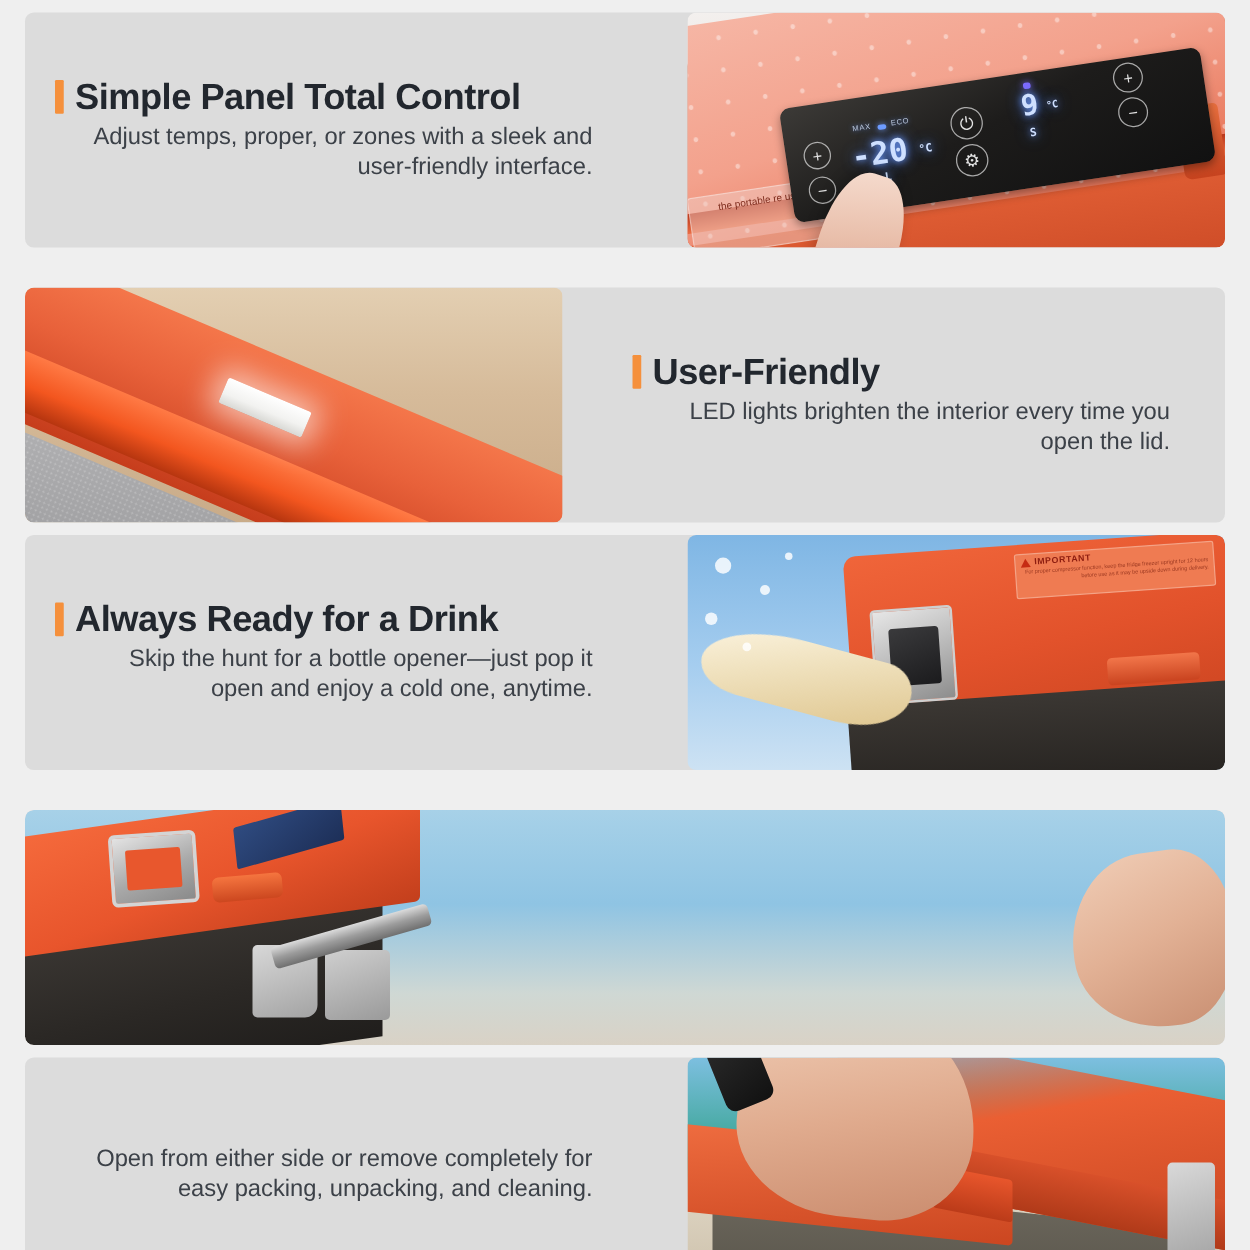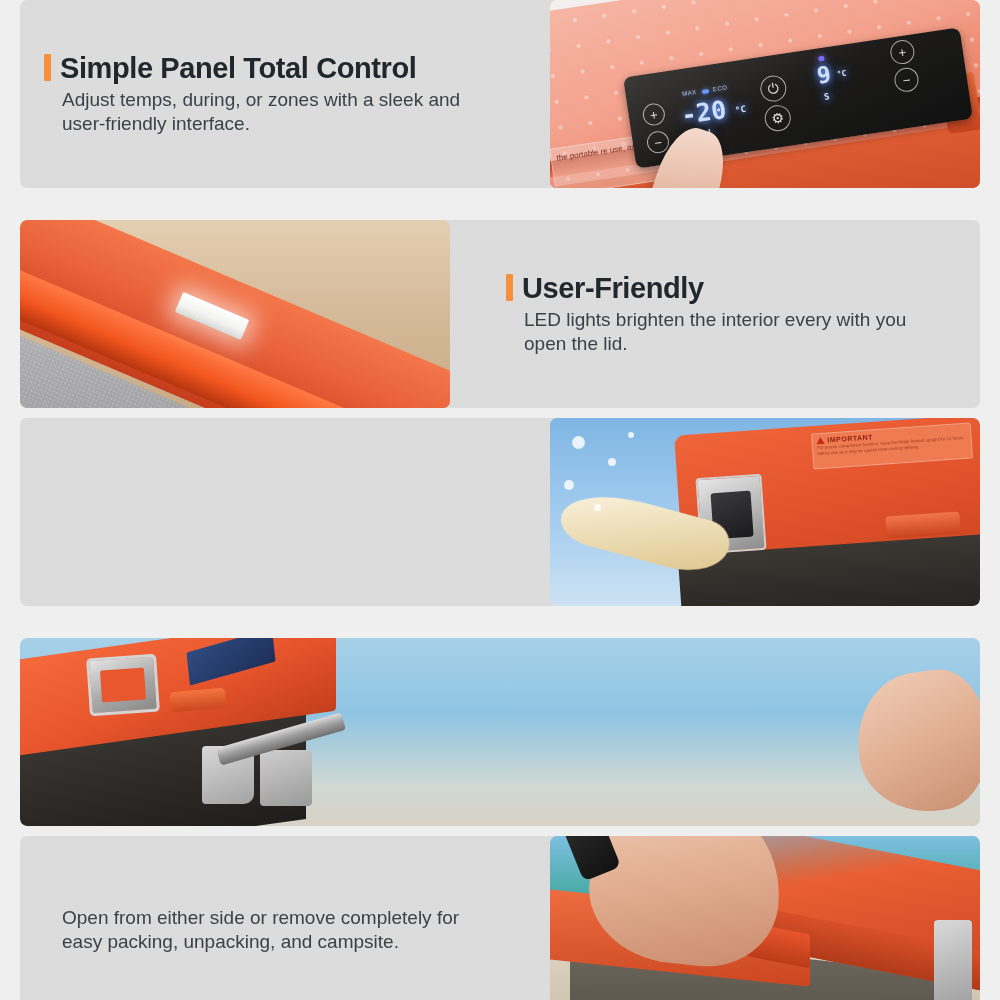--- a/index.html
+++ b/index.html
@@ -2,21 +2,21 @@
 <html><head>
 <meta charset="utf-8">
 <style>
   * { box-sizing: border-box; margin: 0; padding: 0; }
   html, body {
     width: 1000px; height: 1000px;
     background: #efefef;
     font-family: "Liberation Sans", sans-serif;
     overflow: hidden;
   }
-  .page { width: 918px; height: 1000px; position: relative; padding: 0 20px; }
+  .page { width: 918px; height: 1000px; position: relative; padding: 10px 20px; text-align: right; }
 
   .feature-row {
     position: relative;
     width: 960px;
     height: 188px;
     margin-bottom: 10px;
     background: #dcdcdc;
     border-radius: 7px;
     display: flex;
     overflow: hidden;
@@ -327,21 +327,21 @@
 <body>
 
 <div class="page">
 
   <div class="feature-row img-right">
     <div class="text-pane">
       <div class="headline">
         <span class="accent-bar"></span>
         <span class="headline-text">Simple Panel Total Control</span>
       </div>
-      <div class="sub-text">Adjust temps, during, or zones with a sleek and user-friendly interface.</div>
+      <div class="sub-text">Adjust temps, proper, or zones with a sleek and user-friendly interface.</div>
     </div>
     <div class="img-pane">
       <div class="photo p1">
         <div class="lidtop">
             <div class="dots"></div>
           </div>
         <div class="lidedge"></div>
         <div class="body"></div>
         <div class="hinge"></div>
         <div class="sidelabel">the portable re use, as it</div>
@@ -374,34 +374,39 @@
       </div>
     </div>
   </div>
 
   <div class="feature-row img-left">
     <div class="text-pane">
       <div class="headline">
         <span class="accent-bar"></span>
         <span class="headline-text">User-Friendly</span>
       </div>
-      <div class="sub-text">LED lights brighten the interior every with you open the lid.</div>
+      <div class="sub-text">LED lights brighten the interior every time you open the lid.</div>
     </div>
     <div class="img-pane">
       <div class="photo p2">
         <div class="wall"></div>
         <div class="lid-outer"></div>
         <div class="lid-inner"></div>
         <div class="led"></div>
       </div>
     </div>
   </div>
 
   <div class="feature-row img-right">
     <div class="text-pane">
+      <div class="headline">
+        <span class="accent-bar"></span>
+        <span class="headline-text">Always Ready for a Drink</span>
+      </div>
+      <div class="sub-text">Skip the hunt for a bottle opener—just pop it open and enjoy a cold one, anytime.</div>
     </div>
     <div class="img-pane">
       <div class="photo p3">
         <div class="case"></div>
         <div class="case-dark"></div>
         <div class="latch"></div>
         <div class="warn">
           <div class="warn-title">
             <span class="tri"></span>
             <span>IMPORTANT</span>
@@ -432,21 +437,21 @@
         <div class="bracket"></div>
         <div class="bracket2"></div>
         <div class="handle-bar"></div>
         <div class="hand"></div>
       </div>
     </div>
   </div>
 
   <div class="feature-row img-right">
     <div class="text-pane">
-      <div class="sub-text">Open from either side or remove completely for easy packing, unpacking, and campsite.</div>
+      <div class="sub-text">Open from either side or remove completely for easy packing, unpacking, and cleaning.</div>
     </div>
     <div class="img-pane">
       <div class="photo p5">
         <div class="body5"></div>
         <div class="lid-back"></div>
         <div class="lid-front"></div>
         <div class="lid-face"></div>
         <div class="notch"></div>
         <div class="rail"></div>
         <div class="hand5"></div>

